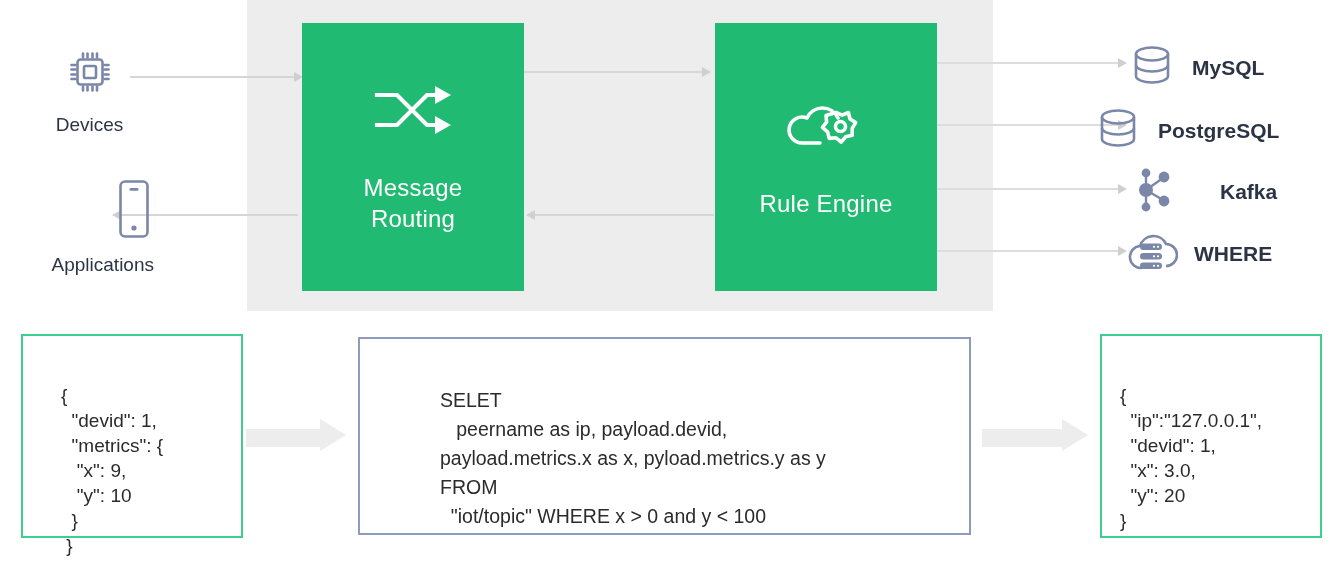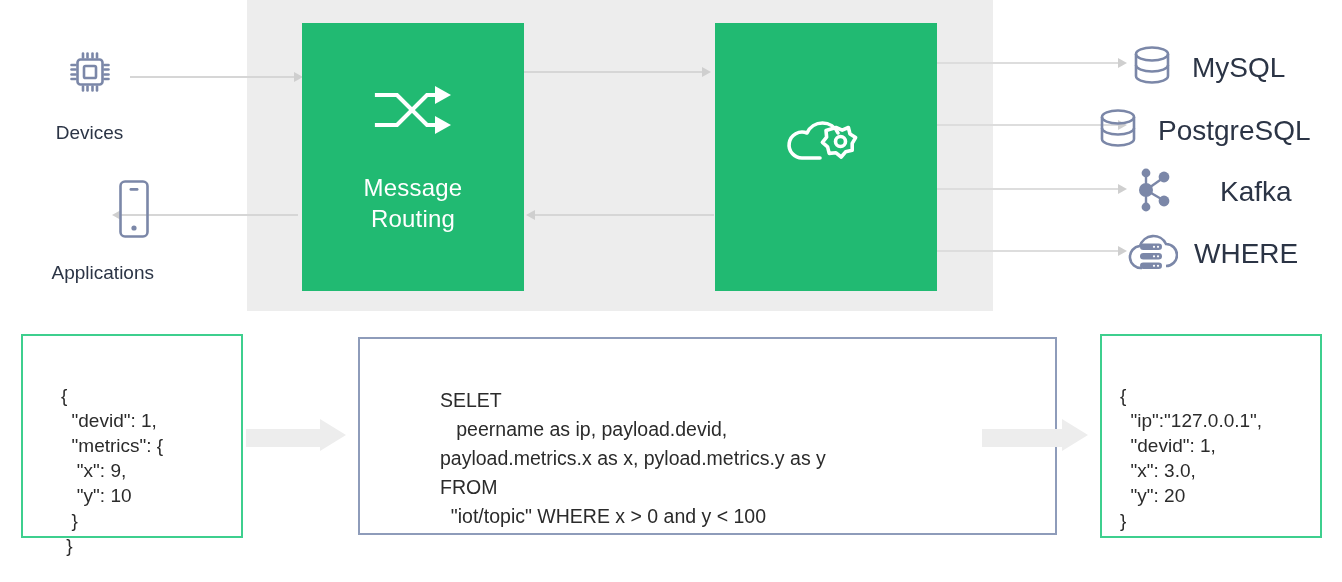--- a/index.html
+++ b/index.html
@@ -53,39 +53,40 @@
   }
 
   
   .endpoint {
     position: absolute;
     display: flex;
     flex-direction: column;
     align-items: center;
   }
   .endpoint .ep-label {
-    margin-top: 18px;
+    margin-top: 10px;
     font-size: 19px;
     color: #2b3445;
     white-space: nowrap;
   }
   #devices-node     { left: 27px; top: 44px; width: 125px; }
   #applications-node{ left: 24px; top: 178px; width: 130px; align-items: flex-end; }
 
   
   .sink {
     position: absolute;
     display: flex;
     align-items: center;
     gap: 16px;
   }
   .sink .sink-label {
-    font-size: 28px;
+    font-size: 21px;
     color: #2b3445;
     white-space: nowrap;
+    font-weight: bold;
   }
   #sink-mysql      { left: 1128px; top: 42px; }
   #sink-postgresql { left: 1094px; top: 105px; }
   #sink-kafka      { left: 1128px; top: 166px; gap: 44px; }
   #sink-http       { left: 1128px; top: 228px; }
 
   
   .thin-line {
     position: absolute;
     height: 2px;
@@ -105,21 +106,21 @@
   .code-box {
     position: absolute;
     background: #ffffff;
     box-sizing: border-box;
   }
   #input-json-box {
     left: 21px; top: 334px; width: 222px; height: 204px;
     border: 2px solid #3ecf8e;
   }
   #sql-box {
-    left: 358px; top: 337px; width: 699px; height: 198px;
+    left: 358px; top: 337px; width: 613px; height: 198px;
     border: 2px solid #8e9cba;
   }
   #output-json-box {
     left: 1100px; top: 334px; width: 222px; height: 204px;
     border: 2px solid #3ecf8e;
   }
   .code-text {
     font-family: "Liberation Sans", sans-serif;
     font-size: 19px;
     line-height: 25px;
@@ -243,20 +244,21 @@
 </div>
 
 <div class="green-box" id="rule-engine-box">
   <span class="box-icon">
     <svg width="80" height="62" viewBox="0 0 80 62" fill="none" stroke="#ffffff" stroke-width="3.6" stroke-linecap="round" stroke-linejoin="round">
       <path d="M36 47 H19 A13 13 0 1 1 23 22 A17 17 0 0 1 54 22"></path>
       <path d="M52 16.5 l6.2 2.6 l6.2 -2.6 l1.6 6.5 l5.6 3.6 l-3.4 5.8 l0 6.8 l-6.6 1.6 l-4.4 5.2 l-5.2 -4.2 l-6.8 0.6 l-1.6 -6.6 l-5.2 -4.4 l4.2 -5.2 l-0.6 -6.8 Z"></path>
       <circle cx="56.5" cy="30.5" r="5"></circle>
     </svg>
   </span>
+  <div class="box-label">Rule Engine</div>
 </div>
 
 <div class="sink" id="sink-mysql">
   <span>
     <svg width="48" height="48" viewBox="0 0 48 48" fill="none" stroke="#7b87a8" stroke-width="2.6">
       <ellipse cx="24" cy="12" rx="16" ry="6.5"></ellipse>
       <path d="M8 12 V34 c0 3.6 7.2 6.5 16 6.5 s16 -2.9 16 -6.5 V12"></path>
       <path d="M8 23 c0 3.6 7.2 6.5 16 6.5 s16 -2.9 16 -6.5"></path>
     </svg>
   </span>

